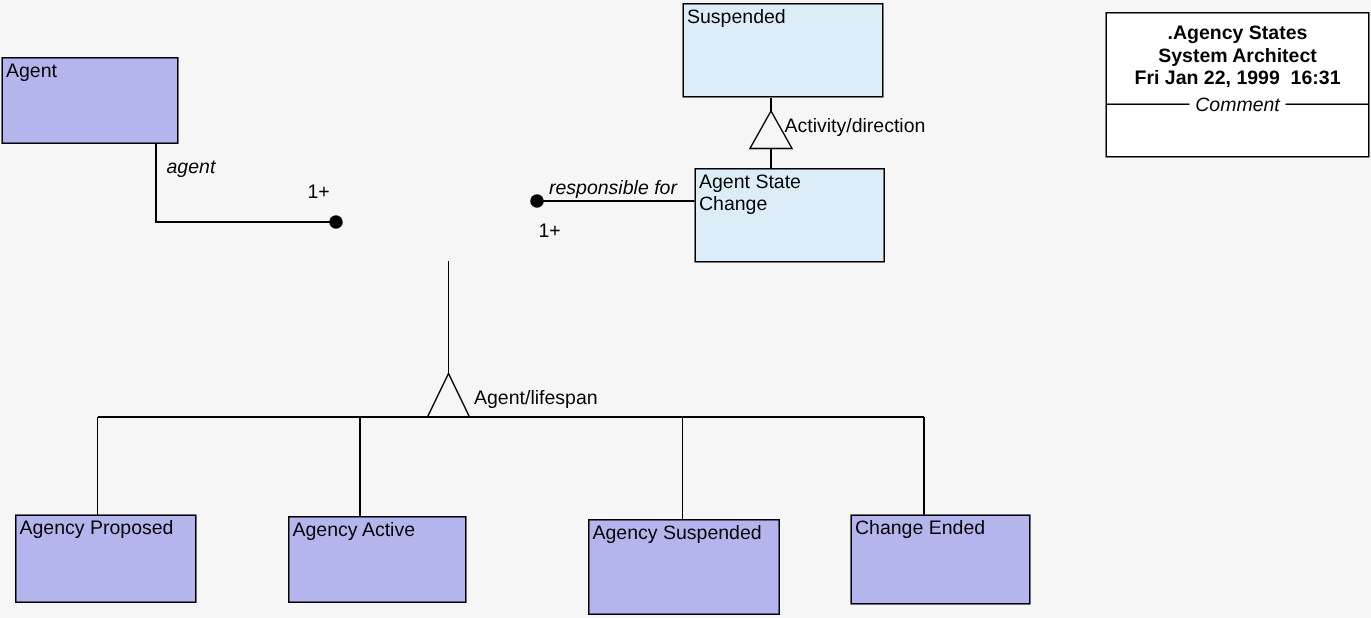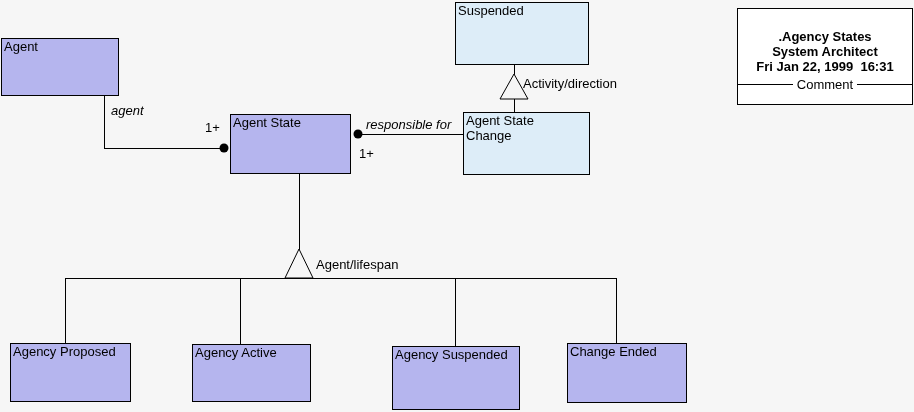--- a/index.html
+++ b/index.html
@@ -32,33 +32,33 @@
   }
   .italic { font-style: italic; }
   .infobox {
     position: absolute;
     left: 737px; top: 8px;
     width: 176px; height: 97px;
     box-sizing: border-box;
     border: 1px solid #000;
     font-size: 13px;
     text-align: center;
-    padding-top: 20px;
+    padding-top: 5px;
   }
   .ib-line { line-height: 15px; }
   .bold { font-weight: bold; }
   .ib-divider {
     display: flex;
     align-items: center;
     line-height: 15px;
     margin-top: 3px;
     margin-bottom: 2px;
   }
   .ib-divider .rule { flex: 1; height: 1px; background: #000; }
-  .ib-divider .word { padding: 0 4px; }
+  .ib-divider .word { padding: 0 4px; font-style: italic; }
 </style>
 </head>
 <body>
 
 <div id="canvas" style="background-color: rgb(246, 246, 246);">
 
   <svg class="connector-layer" width="914" height="412">
 
     <polyline points="104,96 104,148 226,148" fill="none" stroke="#000" stroke-width="1" shape-rendering="crispEdges"></polyline>
     <circle cx="224" cy="148" r="4.5" fill="#000"></circle>
@@ -80,23 +80,20 @@
   </svg>
 
   <div class="node" style="left: 1px; top: 38px; width: 118px; height: 58px; background-color: rgb(181, 181, 238);">
     <span class="node-label">Agent</span>
   </div>
 
   <div class="node" style="left: 455px; top: 2px; width: 134px; height: 63px; background-color: rgb(221, 237, 248);">
     <span class="node-label">Suspended</span>
   </div>
 
-  <div class="node" style="left: 230px; top: 114px; width: 121px; height: 60px; background-color: rgb(181, 181, 238);">
-    <span class="node-label">Agent State</span>
-  </div>
 
   <div class="node" style="left: 10px; top: 343px; width: 121px; height: 59px; background-color: rgb(181, 181, 238);">
     <span class="node-label">Agency Proposed</span>
   </div>
 
   <div class="node" style="left: 463px; top: 112px; width: 127px; height: 63px; background-color: rgb(221, 237, 248);">
     <span class="node-label" style="max-width:88px;">Agent State Change</span>
   </div>
 
   <div class="node" style="left: 192px; top: 344px; width: 119px; height: 58px; background-color: rgb(181, 181, 238);">

